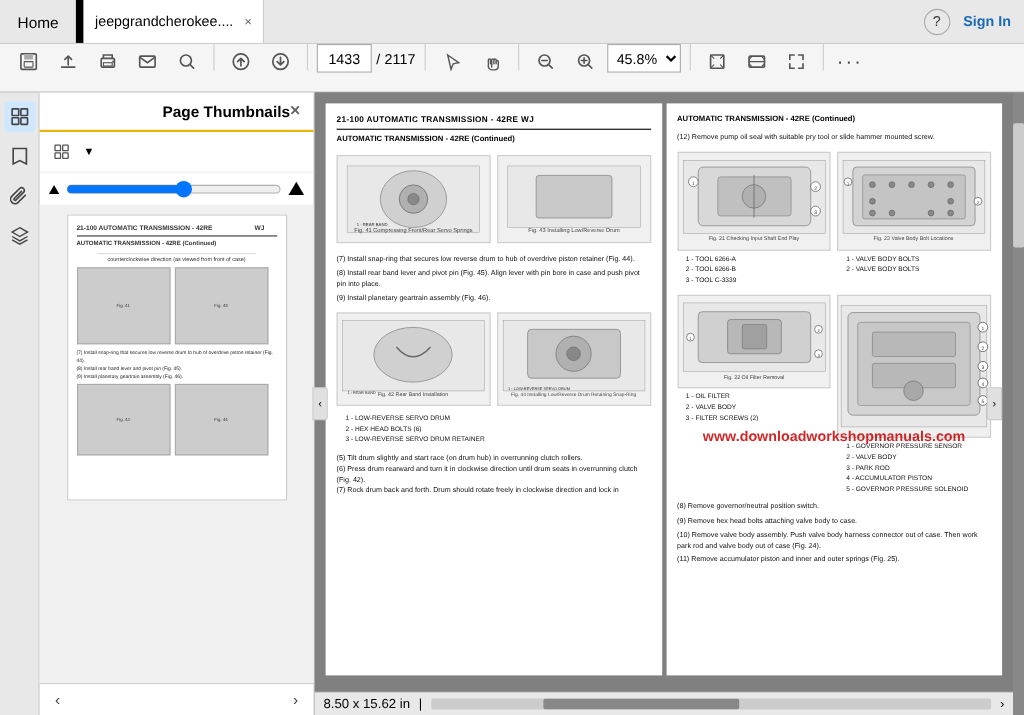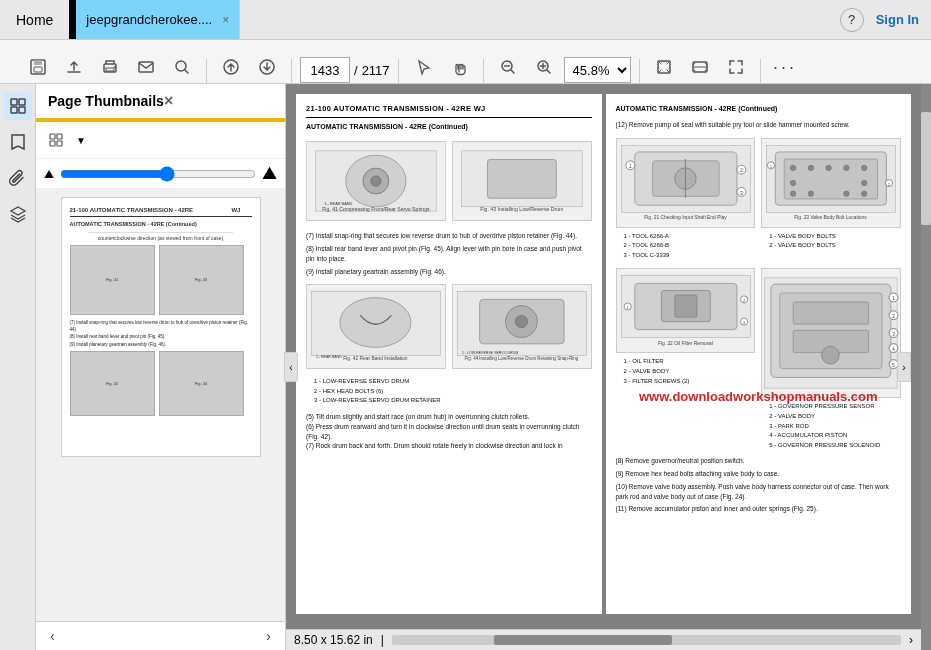--- a/index.html
+++ b/index.html
@@ -27,21 +27,21 @@
       font-weight: bold;
     }
     .nav-tab-file {
       display: flex;
       align-items: center;
       gap: 6px;
       padding: 16px 10px;
       height: 100%;
       font-size: 13px;
       cursor: pointer;
-      background: #7dd3fc;
+      background: #ffffff;
       border-right: 1px solid #ccc;
       max-width: 180px;
       overflow: hidden;
       white-space: nowrap;
       text-overflow: ellipsis;
     }
     .nav-tab-file .close-btn {
       font-size: 12px;
       color: #666;
       margin-left: 4px;
@@ -56,25 +56,25 @@
     }
     .nav-right span {
       font-size: 13px;
       cursor: pointer;
       color: #333;
     }
 
     
     #toolbar {
       display: flex;
-      align-items: flex-end;
+      align-items: flex-start;
       background: #f5f5f5;
       border-bottom: 1px solid #ccc;
       height: 44px;
-      padding: 0 22px;
+      padding: 0 10px;
       gap: 4px;
     }
     .tool-btn {
       display: flex;
       align-items: center;
       justify-content: center;
       width: 32px;
       height: 32px;
       border: none;
       background: transparent;
@@ -146,23 +146,23 @@
     #thumbnail-panel {
       width: 250px;
       background: white;
       border-right: 1px solid #ccc;
       display: flex;
       flex-direction: column;
     }
     #thumbnail-header {
       display: flex;
       align-items: center;
-      justify-content: flex-start;
+      justify-content: flex-end;
       padding: 8px 12px;
-      border-bottom: 4px solid #eab308;
+      border-bottom: 2px solid #eab308;
       font-size: 14px;
       font-weight: bold;
     }
     .thumbnail-close {
       cursor: pointer;
       font-size: 16px;
       color: #666;
     }
     #thumbnail-toolbar {
       padding: 6px 8px;

